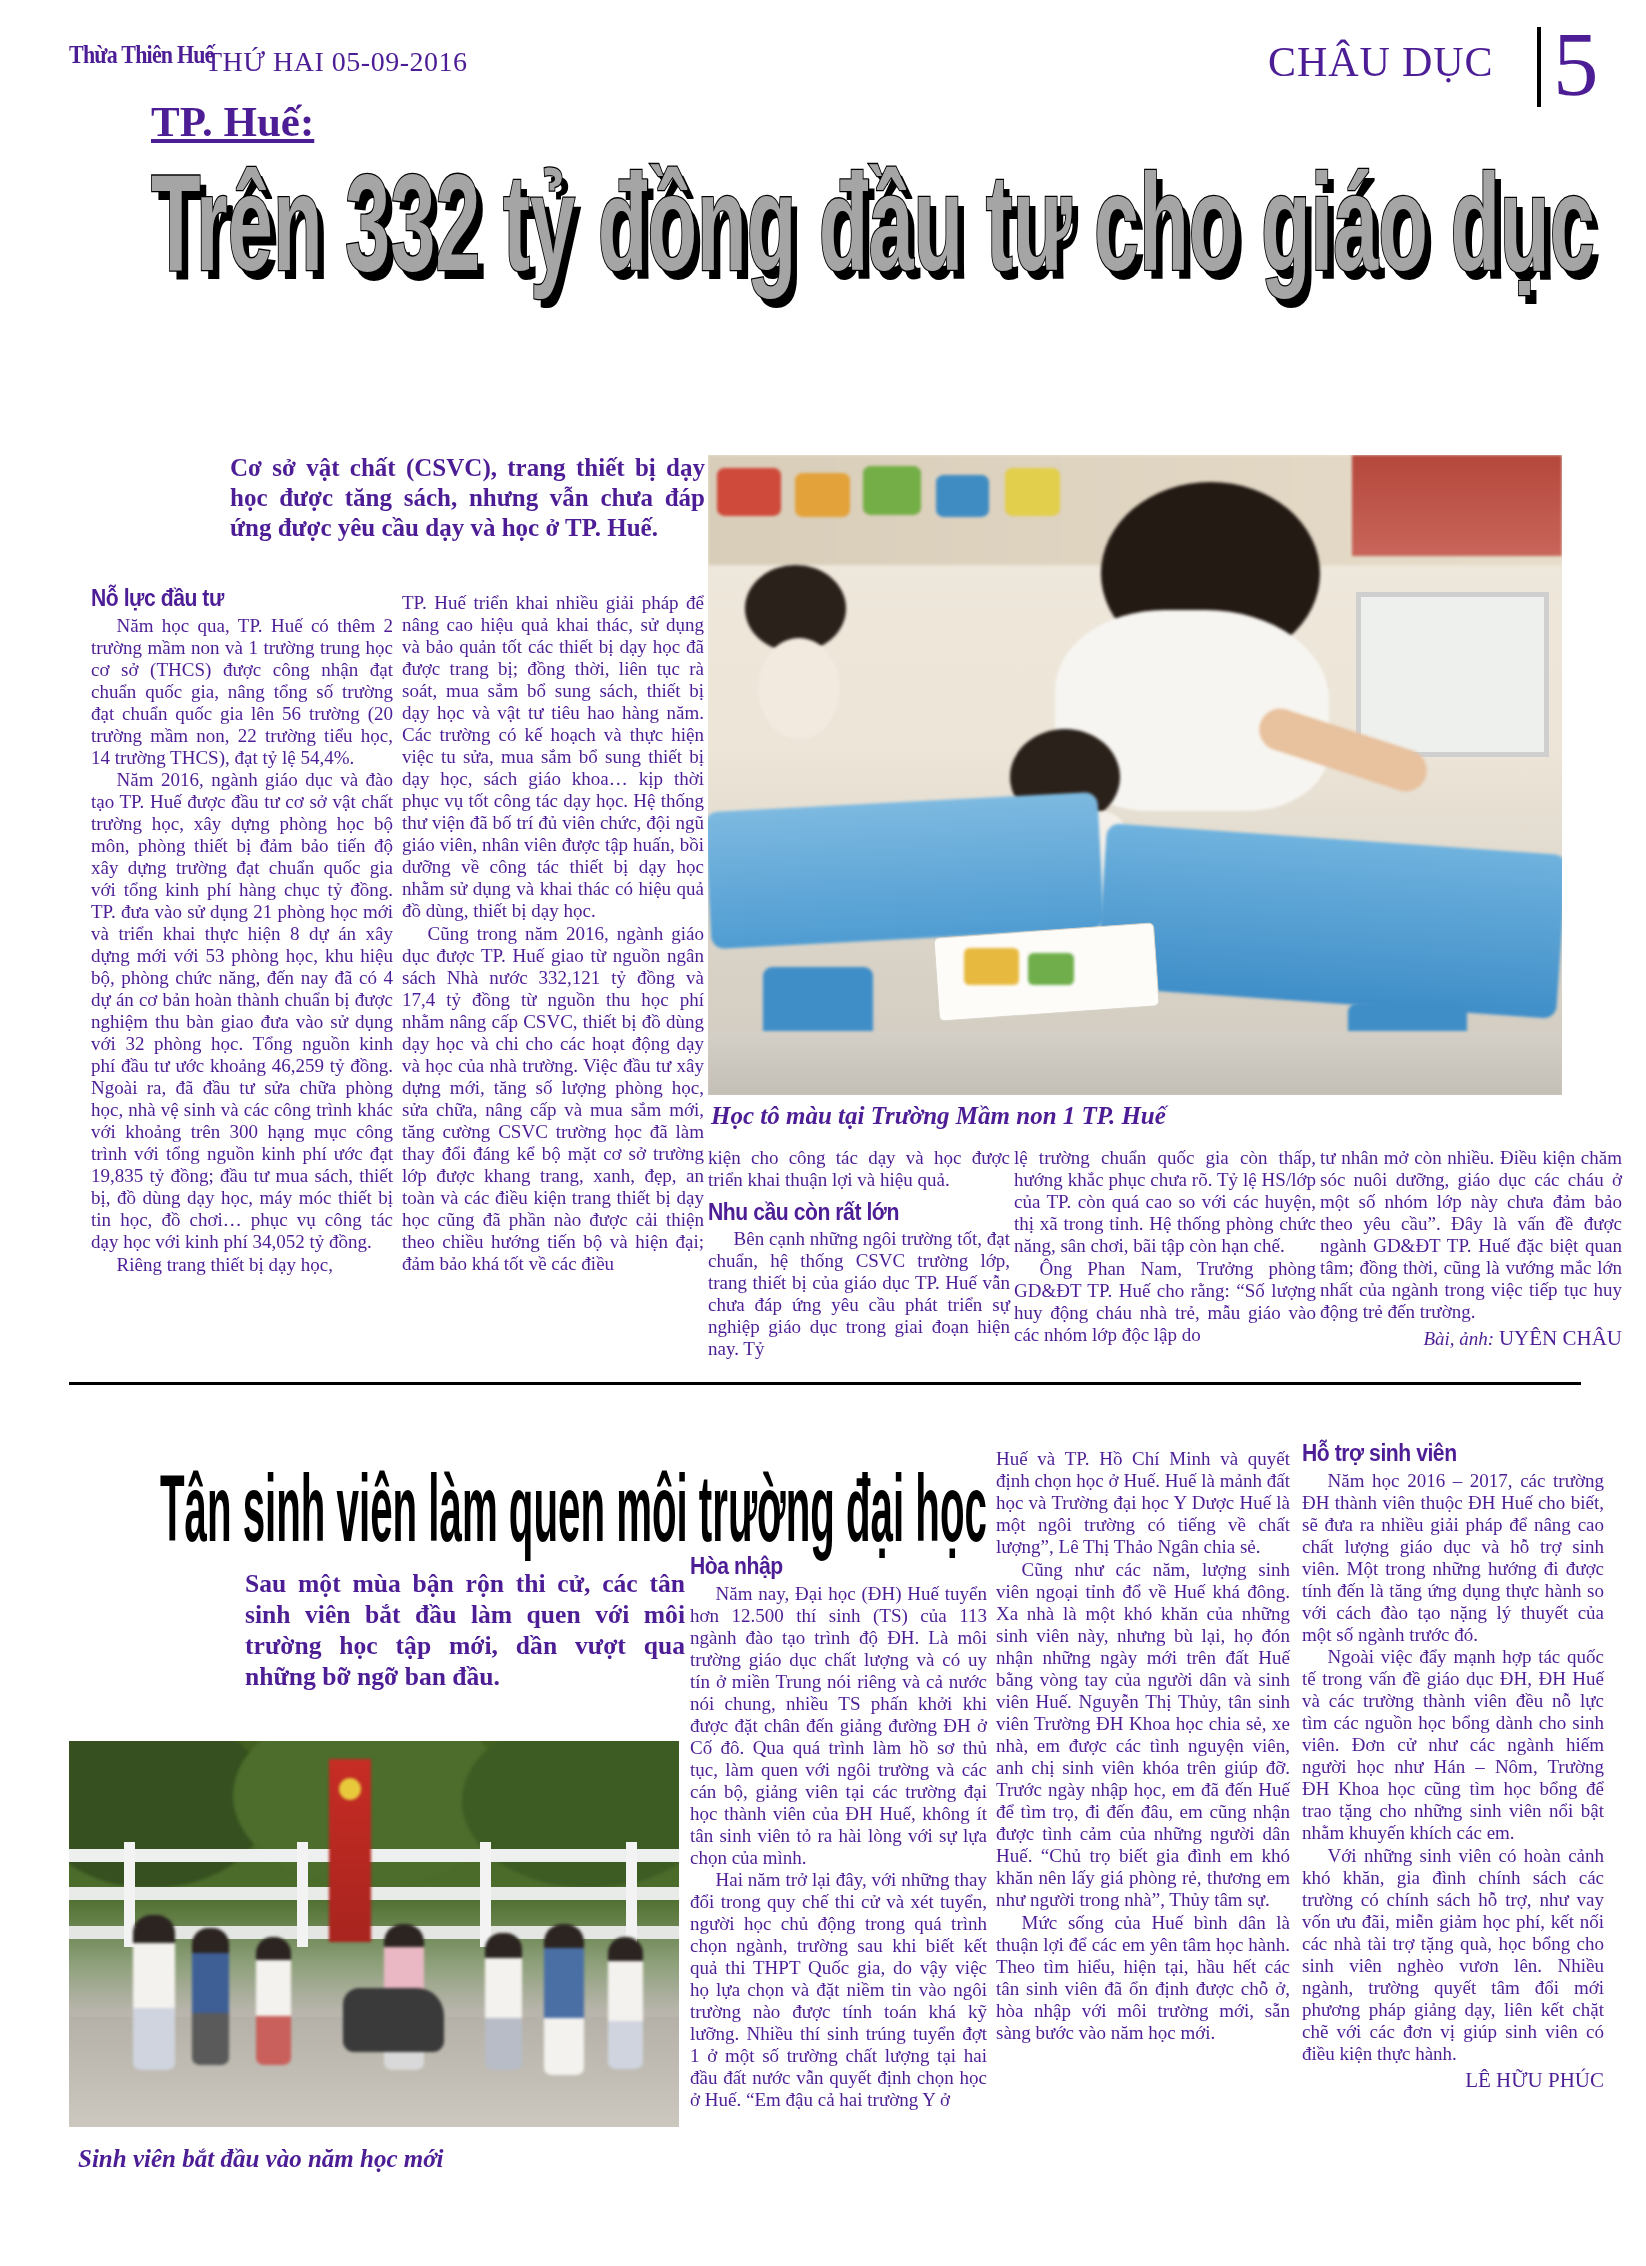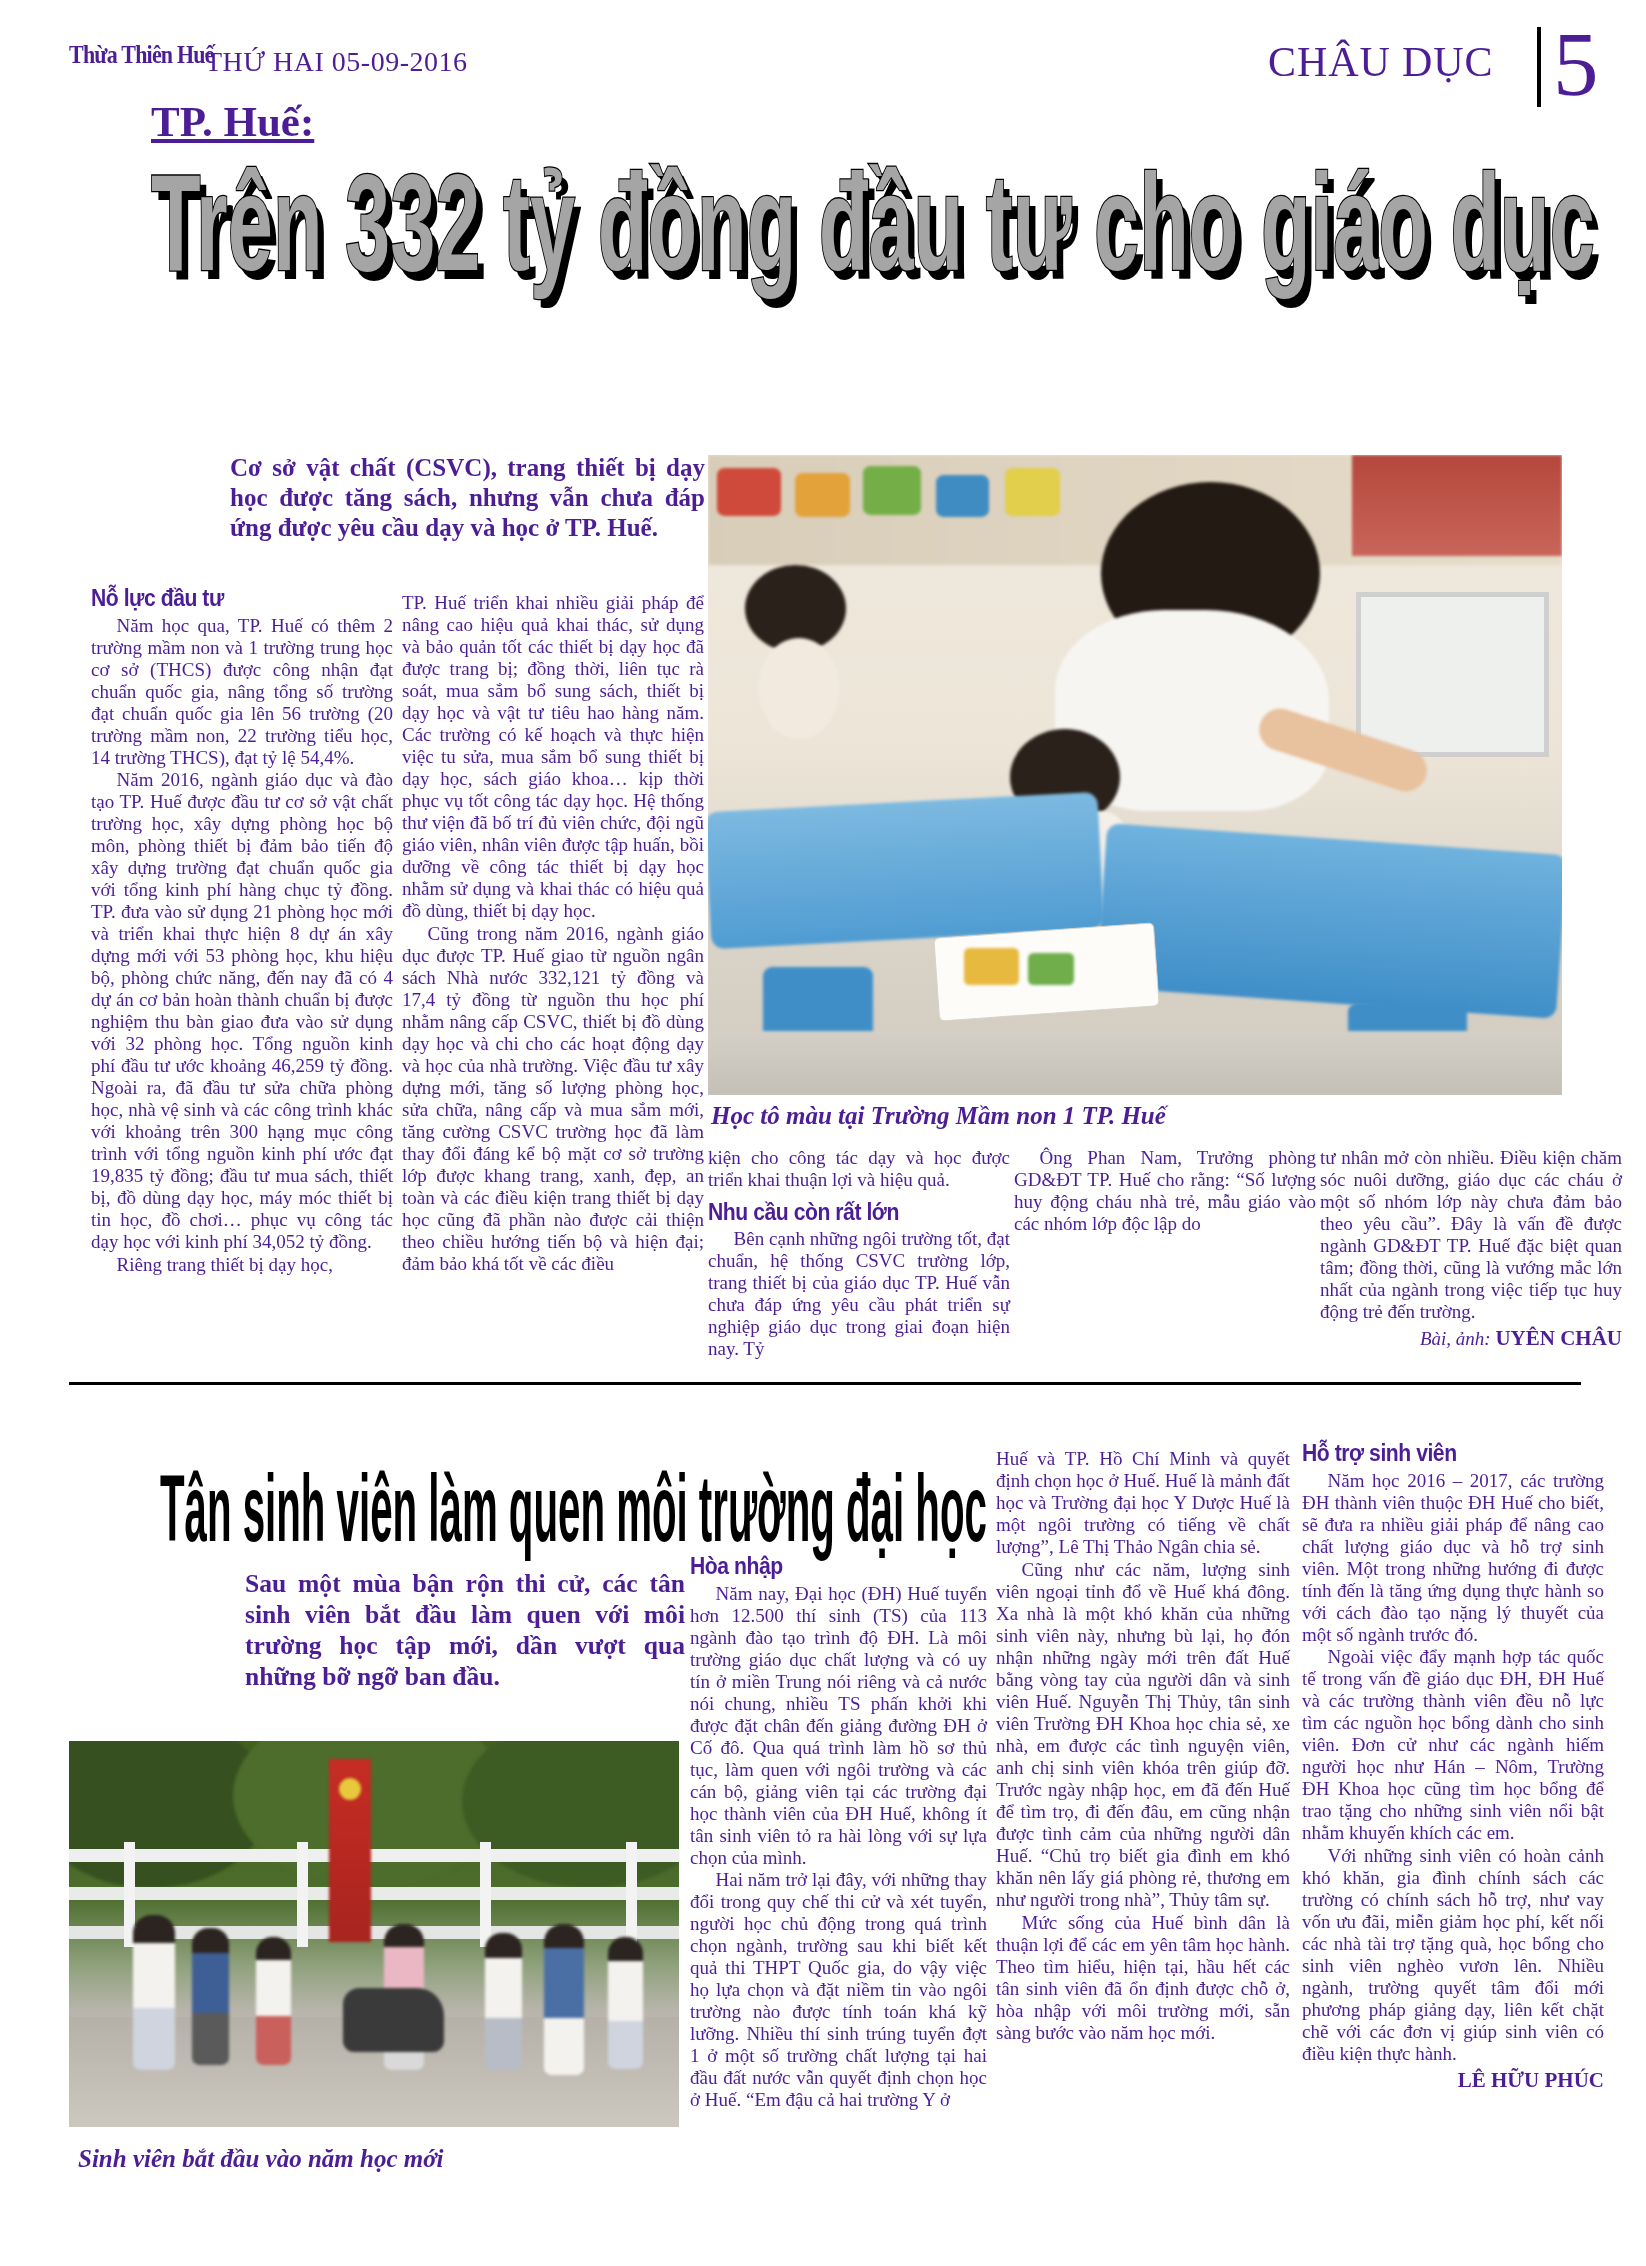--- a/index.html
+++ b/index.html
@@ -19,21 +19,21 @@
   .kicker{font-weight:bold;font-size:43px;white-space:nowrap;}
   .lead{font-weight:bold;font-size:25px;line-height:30px;text-align:justify;}
   .lead2{font-weight:bold;font-size:25.6px;line-height:31px;text-align:justify;}
   .col{width:302px;font-size:19px;line-height:22px;text-align:justify;}
   .col p{margin:0 0 0.9px 0;text-indent:25.6px;}
   .col p.noindent{text-indent:0;}
   .subhead{font-family:"Liberation Sans",sans-serif;font-weight:bold;font-size:23px;letter-spacing:-0.5px;display:inline-block;transform:scaleX(.92);transform-origin:left;white-space:nowrap;margin:0 0 5.5px 0;}
   .subhead.mid{margin:9.1px 0 5.5px 0;}
   .byline{text-align:right;margin-top:3.7px;}
   .byline .pref{font-style:italic;font-size:19px;}
-  .byline .name{font-weight:bold;font-size:21px;}
+  .byline .name{font-weight:normal;font-size:21px;}
   .caption{font-weight:bold;font-style:italic;font-size:25px;white-space:nowrap;}
   .rule-h{background:#000;height:2.7px;}
   
   .photo{overflow:hidden;}
   .photo *{position:absolute;}
   .ph1{background:linear-gradient(180deg,#efe8dc 0%,#ece5d8 45%,#ddd6ca 70%,#cfc9bf 100%);}
   .ph2{background:linear-gradient(180deg,#42601f 0%,#4c6d2c 40%,#8fa17c 58%,#b9b5ac 70%,#c7c3ba 100%);}
   .blob{border-radius:50%;}
   .soft{filter:blur(1.8px);}
 </style>
@@ -97,20 +97,21 @@
   </div>
 
   <div class="abs col" style="left:708px;top:1147px;">
     <p class="noindent">kiện cho công tác dạy và học được triển khai thuận lợi và hiệu quả.</p>
     <div class="subhead mid">Nhu cầu còn rất lớn</div>
     <br>
     <p>Bên cạnh những ngôi trường tốt, đạt chuẩn, hệ thống CSVC trường lớp, trang thiết bị của giáo dục TP. Huế vẫn chưa đáp ứng yêu cầu phát triển sự nghiệp giáo dục trong giai đoạn hiện nay. Tỷ</p>
   </div>
 
   <div class="abs col" style="left:1014px;top:1147px;">
+    <p class="noindent">lệ trường chuẩn quốc gia còn thấp, hướng khắc phục chưa rõ. Tỷ lệ HS/lớp của TP. còn quá cao so với các huyện, thị xã trong tỉnh. Hệ thống phòng chức năng, sân chơi, bãi tập còn hạn chế.</p>
     <p>Ông Phan Nam, Trưởng phòng GD&amp;ĐT TP. Huế cho rằng: “Số lượng huy động cháu nhà trẻ, mẫu giáo vào các nhóm lớp độc lập do</p>
   </div>
 
   <div class="abs col" style="left:1320px;top:1147px;">
     <p class="noindent">tư nhân mở còn nhiều. Điều kiện chăm sóc nuôi dưỡng, giáo dục các cháu ở một số nhóm lớp này chưa đảm bảo theo yêu cầu”. Đây là vấn đề được ngành GD&amp;ĐT TP. Huế đặc biệt quan tâm; đồng thời, cũng là vướng mắc lớn nhất của ngành trong việc tiếp tục huy động trẻ đến trường.</p>
     <div class="byline">
       <span class="pref">Bài, ảnh:</span>
       <span class="name">UYÊN CHÂU</span>
     </div>
   </div>

